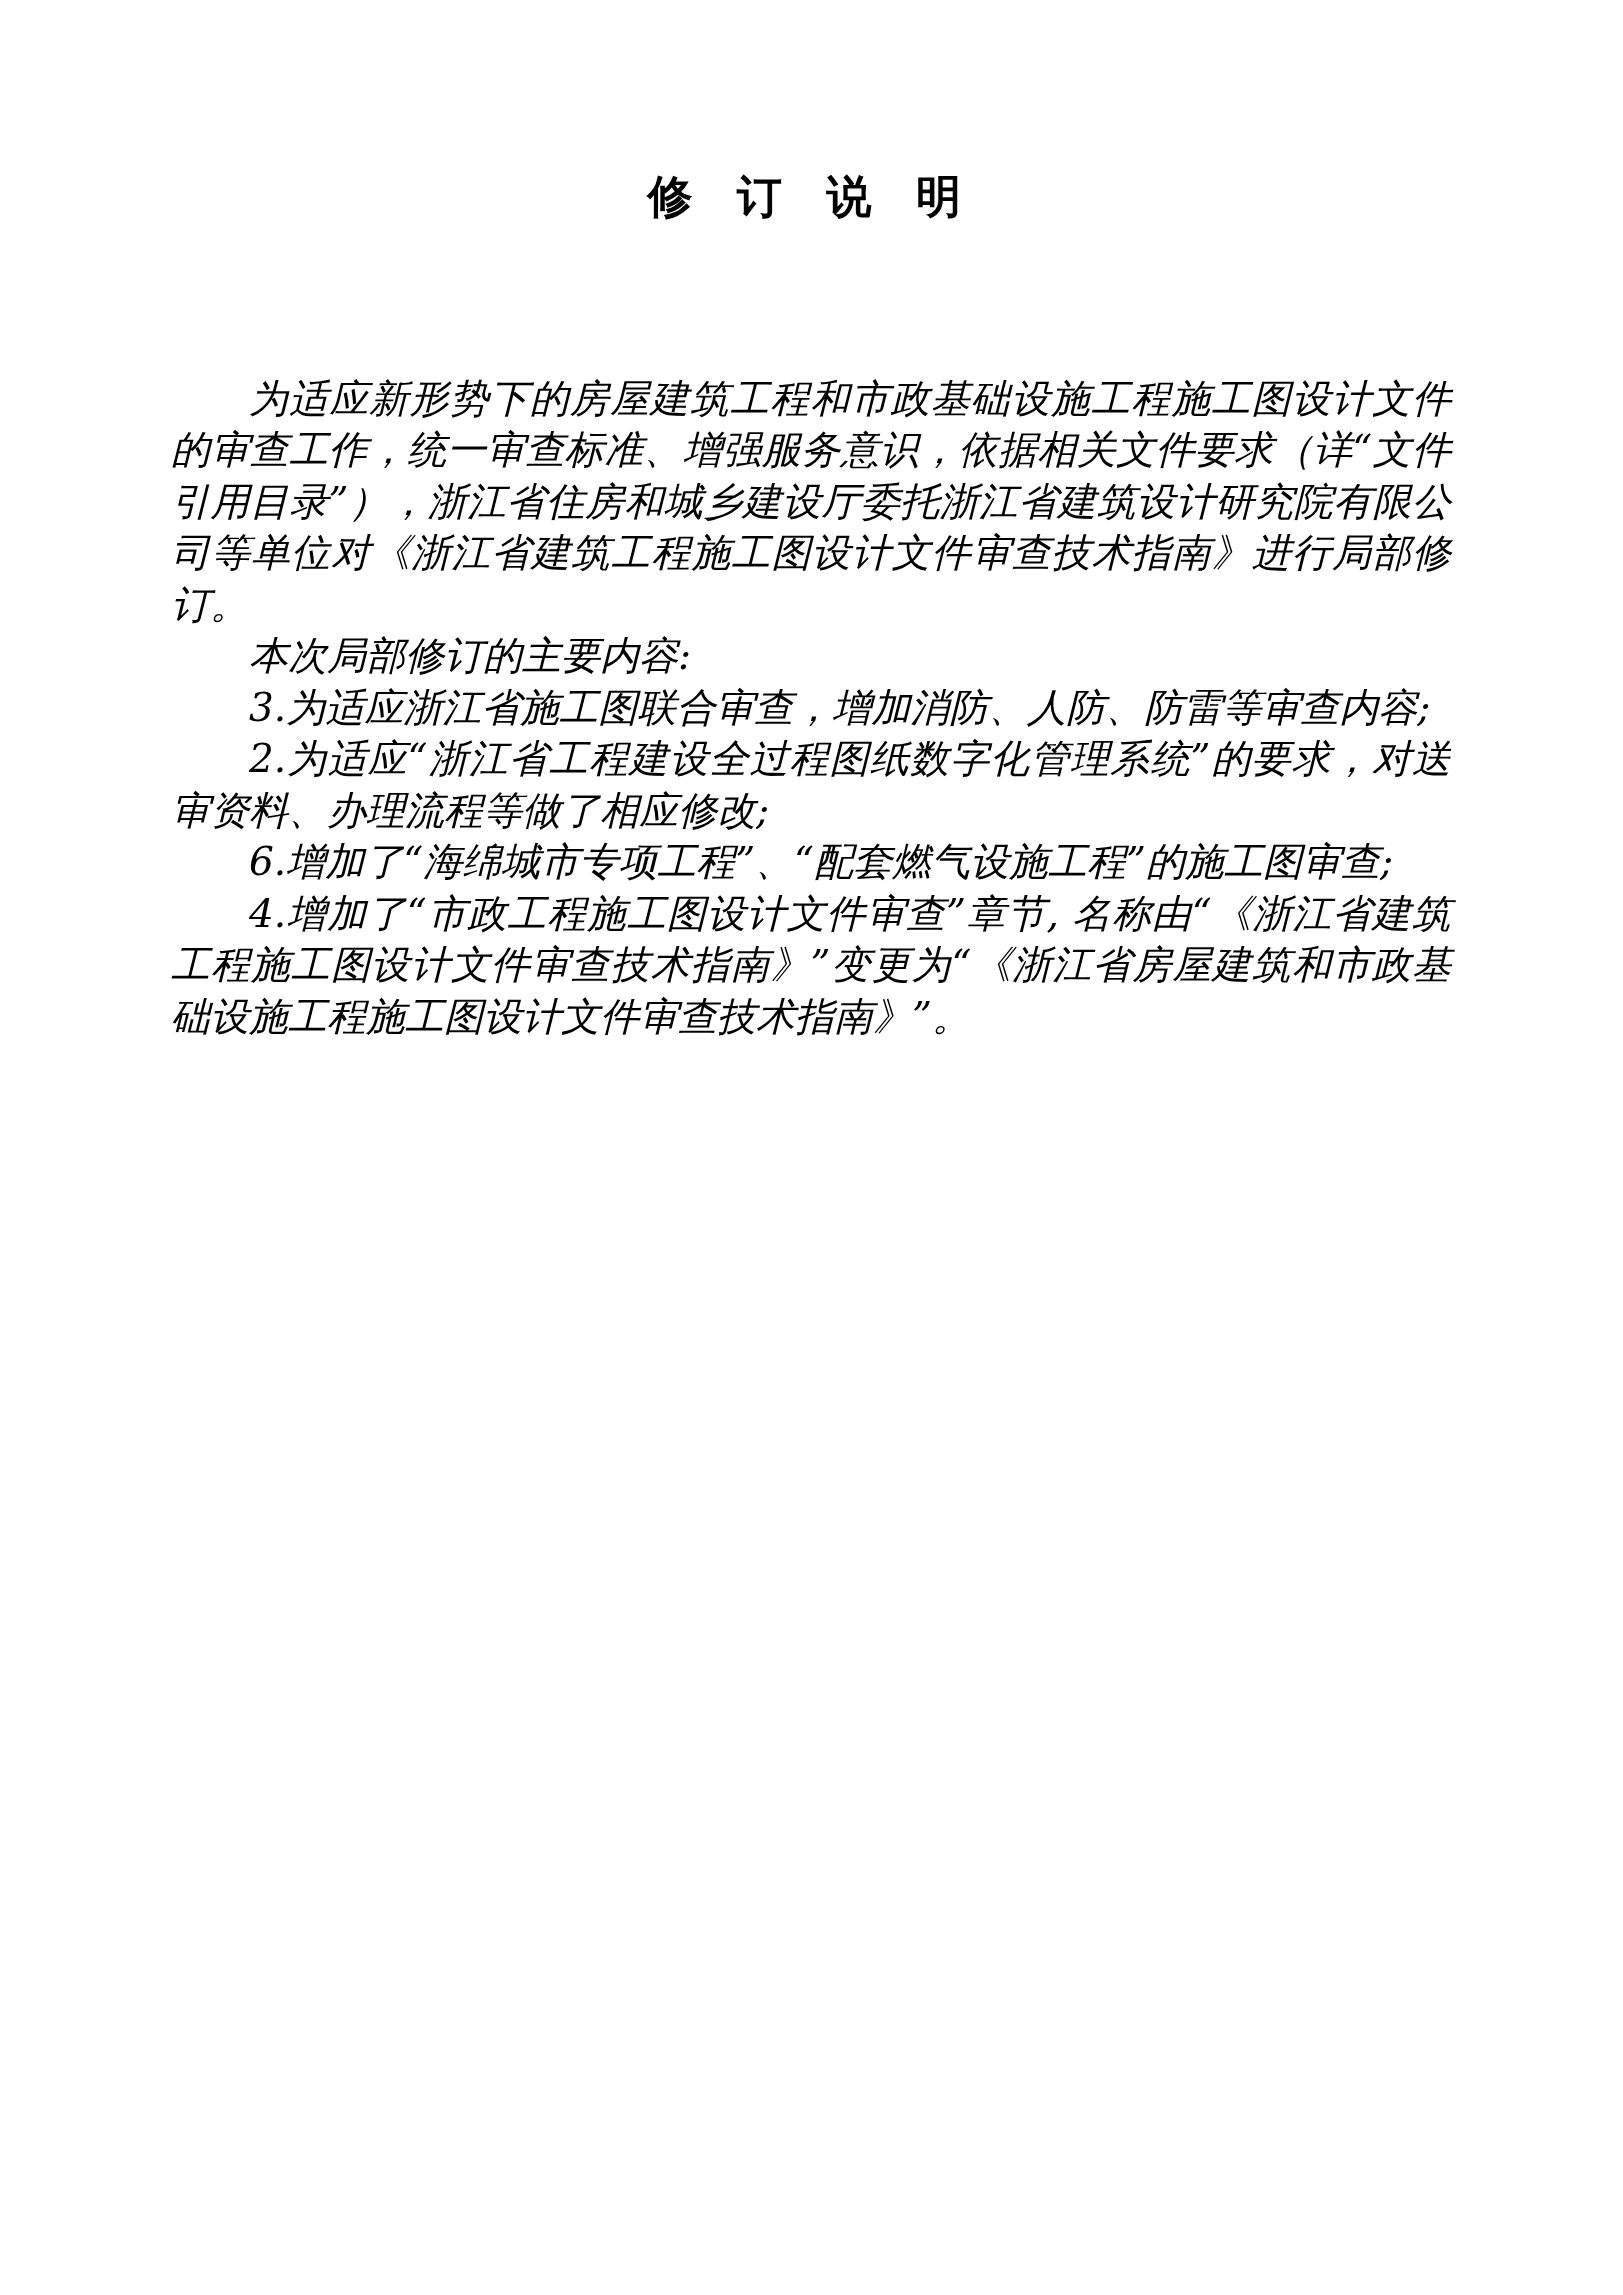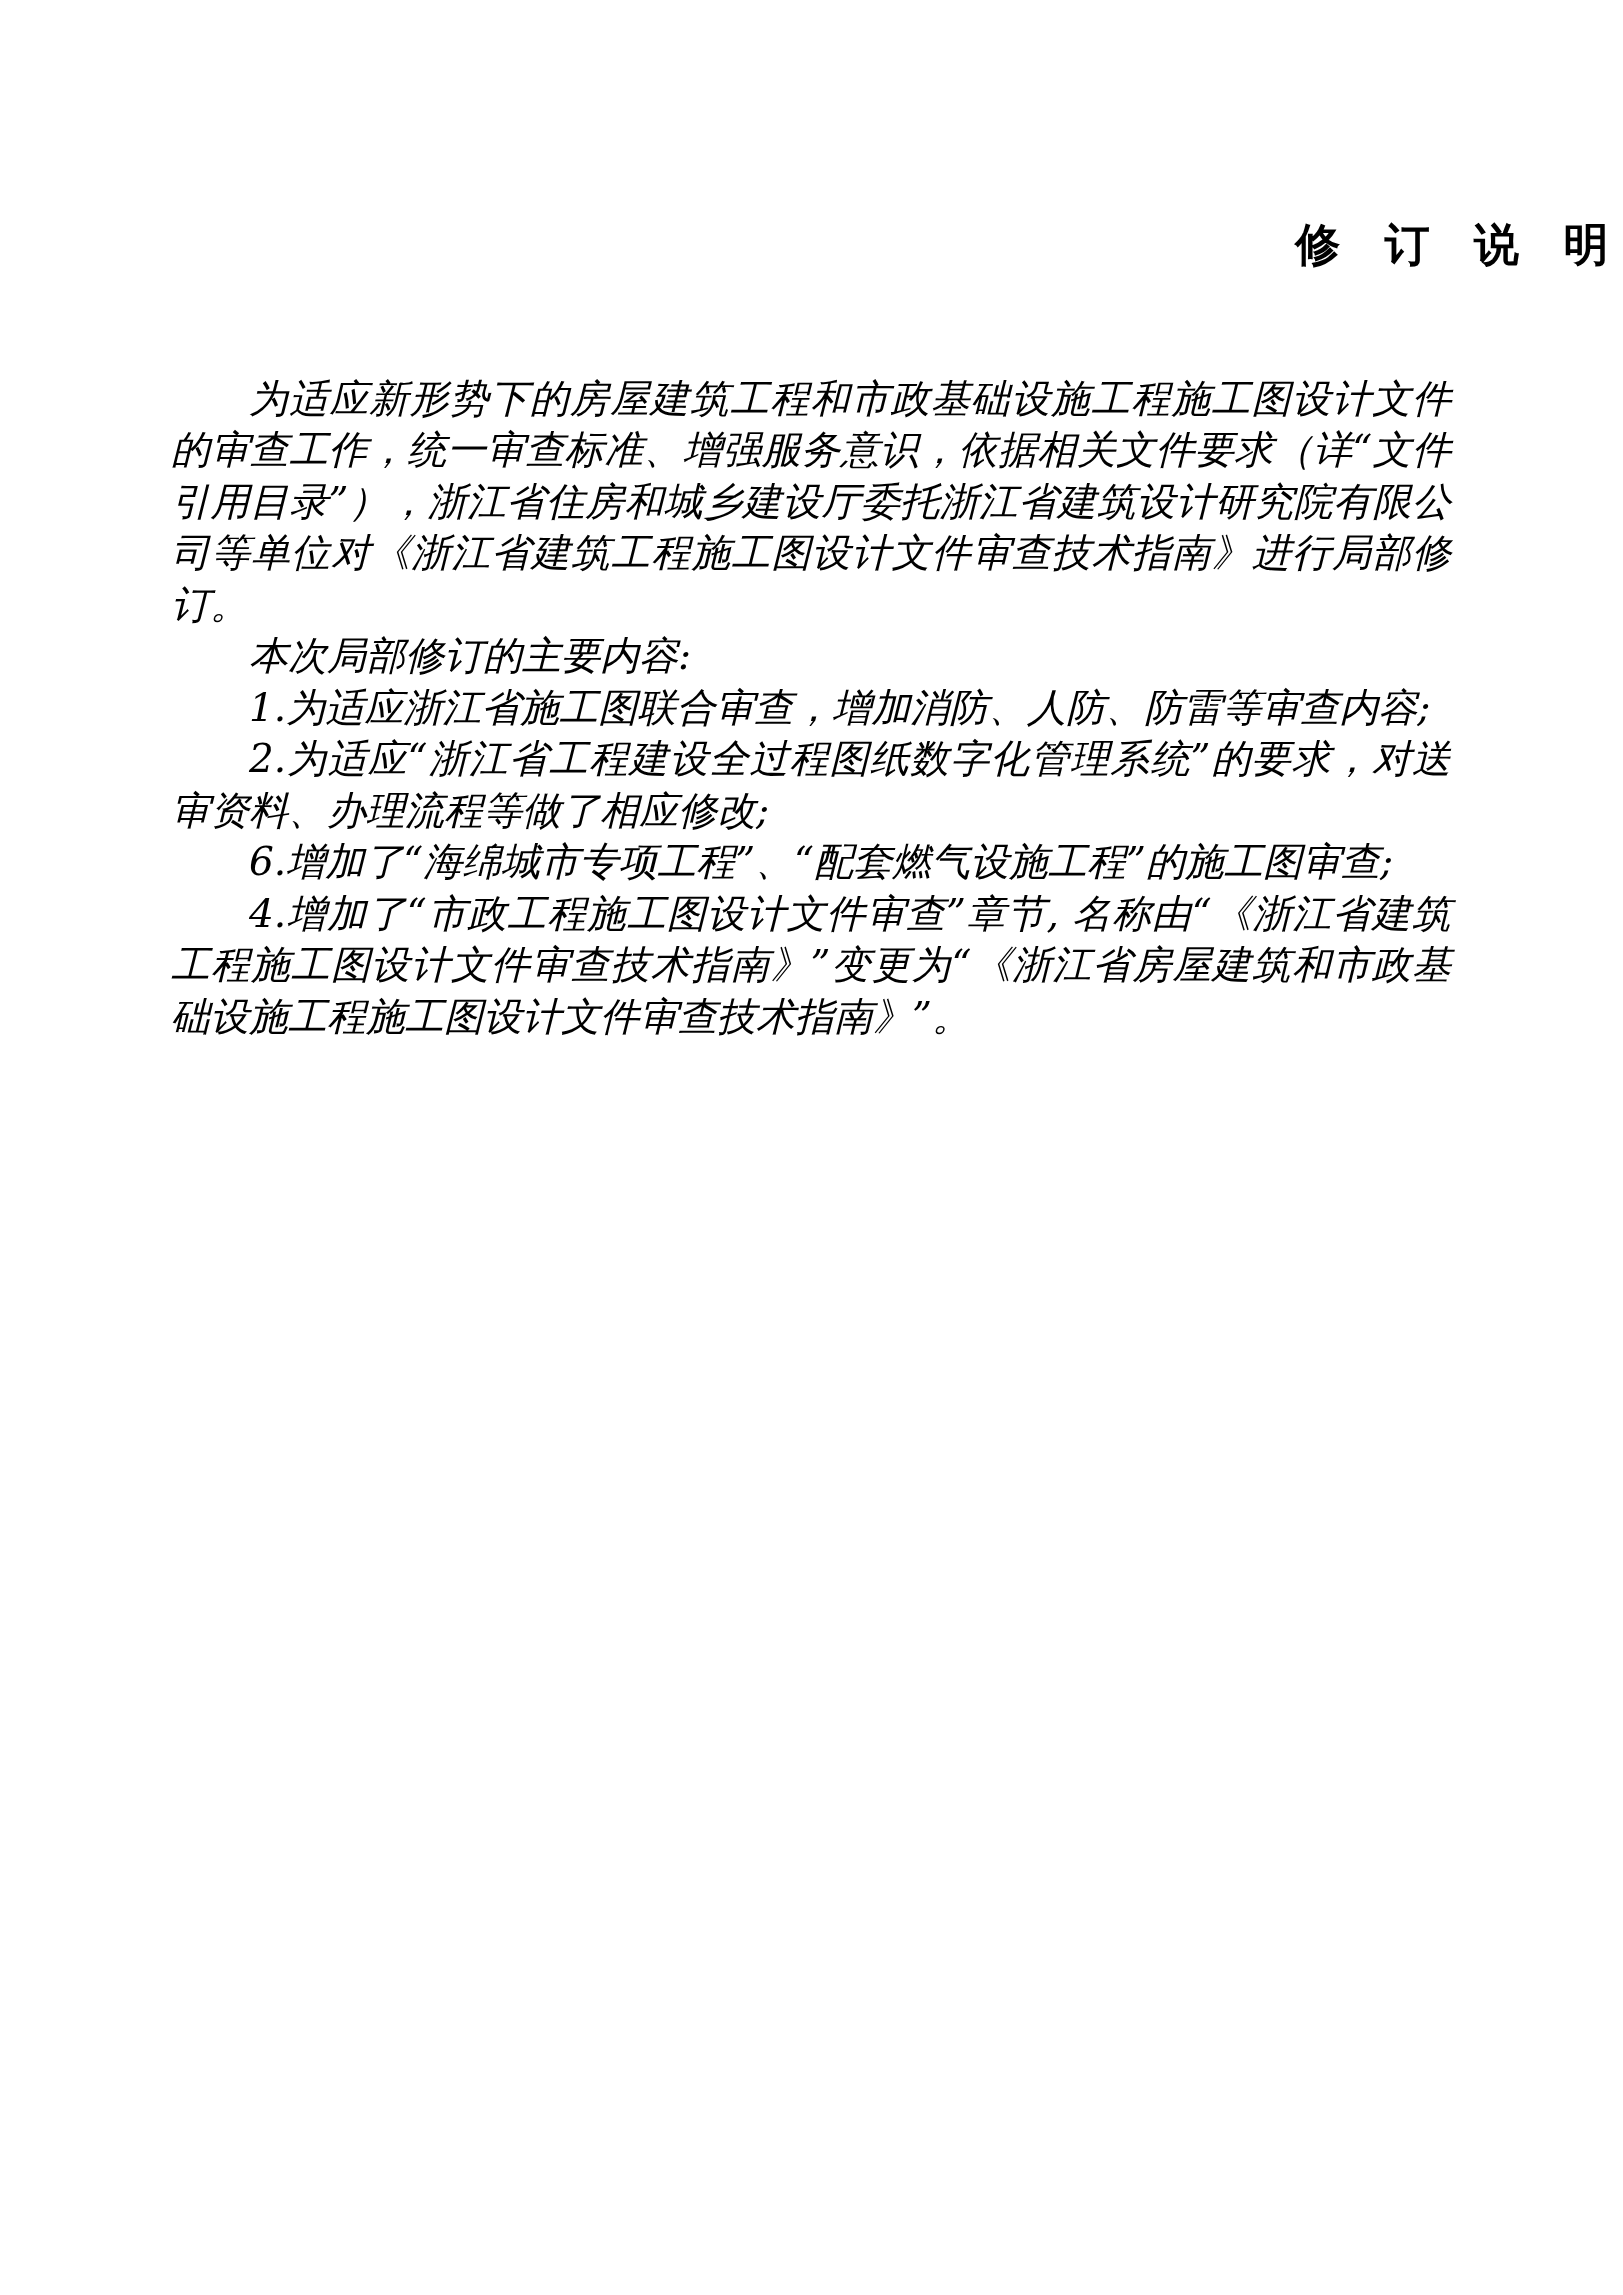--- a/index.html
+++ b/index.html
@@ -15,26 +15,25 @@
     font-family: "DejaVu Serif", "Liberation Serif", serif;
     color: #000000;
     box-sizing: border-box;
     overflow: hidden;
   }
   .doc-title {
     position: absolute;
     top: 167px;
     left: 0;
     width: 100%;
-    text-align: right;
+    text-align: center;
     font-size: 45px;
     letter-spacing: 14.4px;
     font-weight: 700;
     font-family: "DejaVu Serif", "Liberation Serif", serif;
-    margin-top: 48px;
   }
   .body-block {
     position: absolute;
     top: 373px;
     left: 171px;
     width: 1280px;
   }
   p.para {
     margin: 0 0 0 0;
     font-size: 39px;
@@ -50,20 +49,20 @@
 </head>
 <body>
 
 <div class="page">
 
   <div class="doc-title">修 订 说 明</div>
 
   <div class="body-block">
     <p class="para">为适应新形势下的房屋建筑工程和市政基础设施工程施工图设计文件的审查工作，统一审查标准、增强服务意识，依据相关文件要求（详“文件引用目录”），浙江省住房和城乡建设厅委托浙江省建筑设计研究院有限公司等单位对《浙江省建筑工程施工图设计文件审查技术指南》进行局部修订。</p>
     <p class="para">本次局部修订的主要内容:</p>
-    <p class="para">1.为适应浙江省施工图联合审查，增加消防、人防、防雷等审查内容;</p>
+    <p class="para">3.为适应浙江省施工图联合审查，增加消防、人防、防雷等审查内容;</p>
     <p class="para">2.为适应“浙江省工程建设全过程图纸数字化管理系统”的要求，对送审资料、办理流程等做了相应修改;</p>
     <p class="para">6.增加了“海绵城市专项工程”、“配套燃气设施工程”的施工图审查;</p>
     <p class="para">4.增加了“市政工程施工图设计文件审查”章节, 名称由“《浙江省建筑工程施工图设计文件审查技术指南》”变更为“《浙江省房屋建筑和市政基础设施工程施工图设计文件审查技术指南》”。</p>
   </div>
 
 </div>
 
 
 </body></html>

